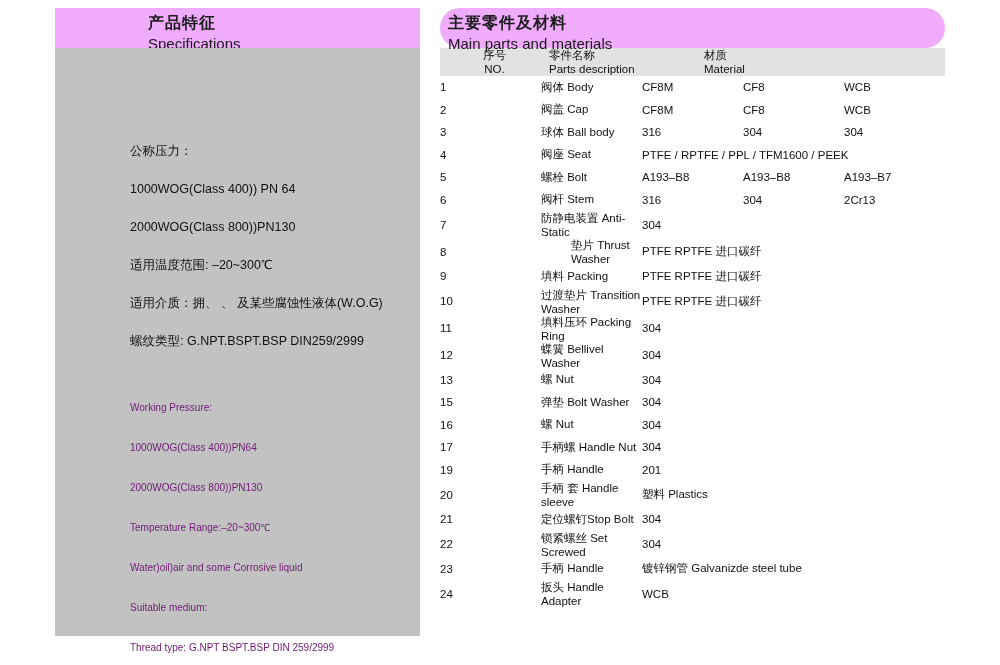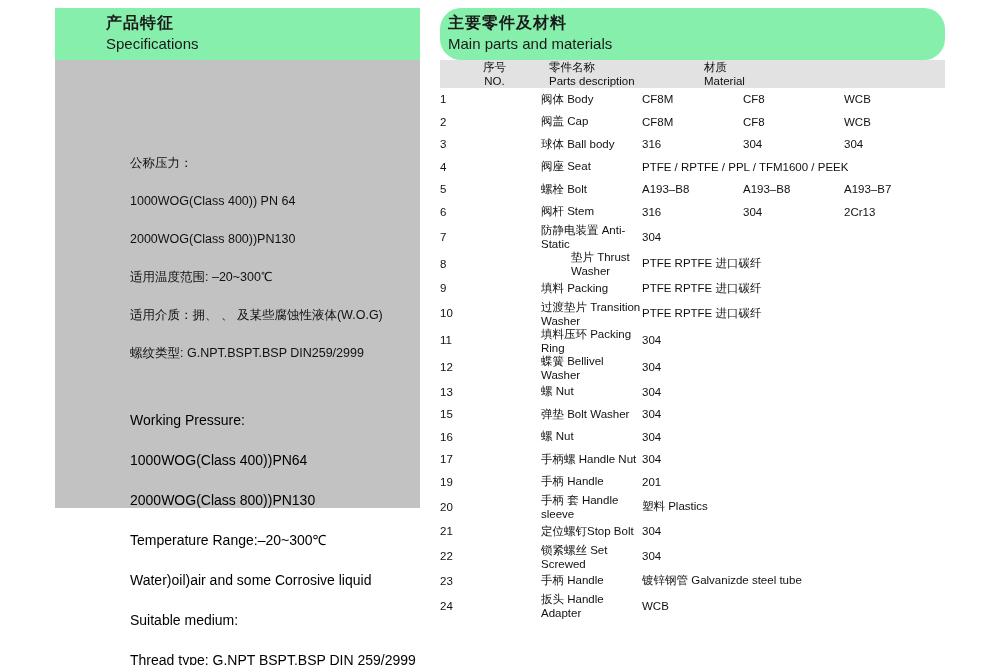--- a/index.html
+++ b/index.html
@@ -18,39 +18,39 @@
 
   
   .left-panel {
     position: absolute;
     left: 55px;
     top: 8px;
     width: 365px;
     height: 640px;
   }
   .panel-header {
-    background: #86efac;
-    height: 52px;
-    padding: 4px 0 0 51px;
+    background: #f0abfc;
+    height: 40px;
+    padding: 4px 0 0 93px;
   }
   .panel-header .cn {
     font-size: 16px;
     color: #1a1a1a;
     line-height: 22px;
     font-weight: bold;
     letter-spacing: 1px;
   }
   .panel-header .en {
     font-size: 15px;
     color: #1a1a1a;
     line-height: 20px;
   }
   .left-body {
     background: #c2c2c2;
-    height: 448px;
+    height: 588px;
     padding: 0;
     position: relative;
   }
   .spec-list {
     position: absolute;
     left: 75px;
     top: 95px;
     width: 300px;
   }
   .spec-list .line {
@@ -61,22 +61,22 @@
     white-space: nowrap;
   }
   .spec-list .line.cn { font-size: 12.5px; }
   .spec-list-en {
     position: absolute;
     left: 75px;
     top: 352px;
     width: 310px;
   }
   .spec-list-en .line {
-    font-size: 14px;
-    color: #000000;
+    font-size: 10px;
+    color: #701a75;
     margin-bottom: 24px;
     line-height: 16px;
     white-space: nowrap;
   }
 
   
   .right-panel {
     position: absolute;
     left: 440px;
     top: 8px;

